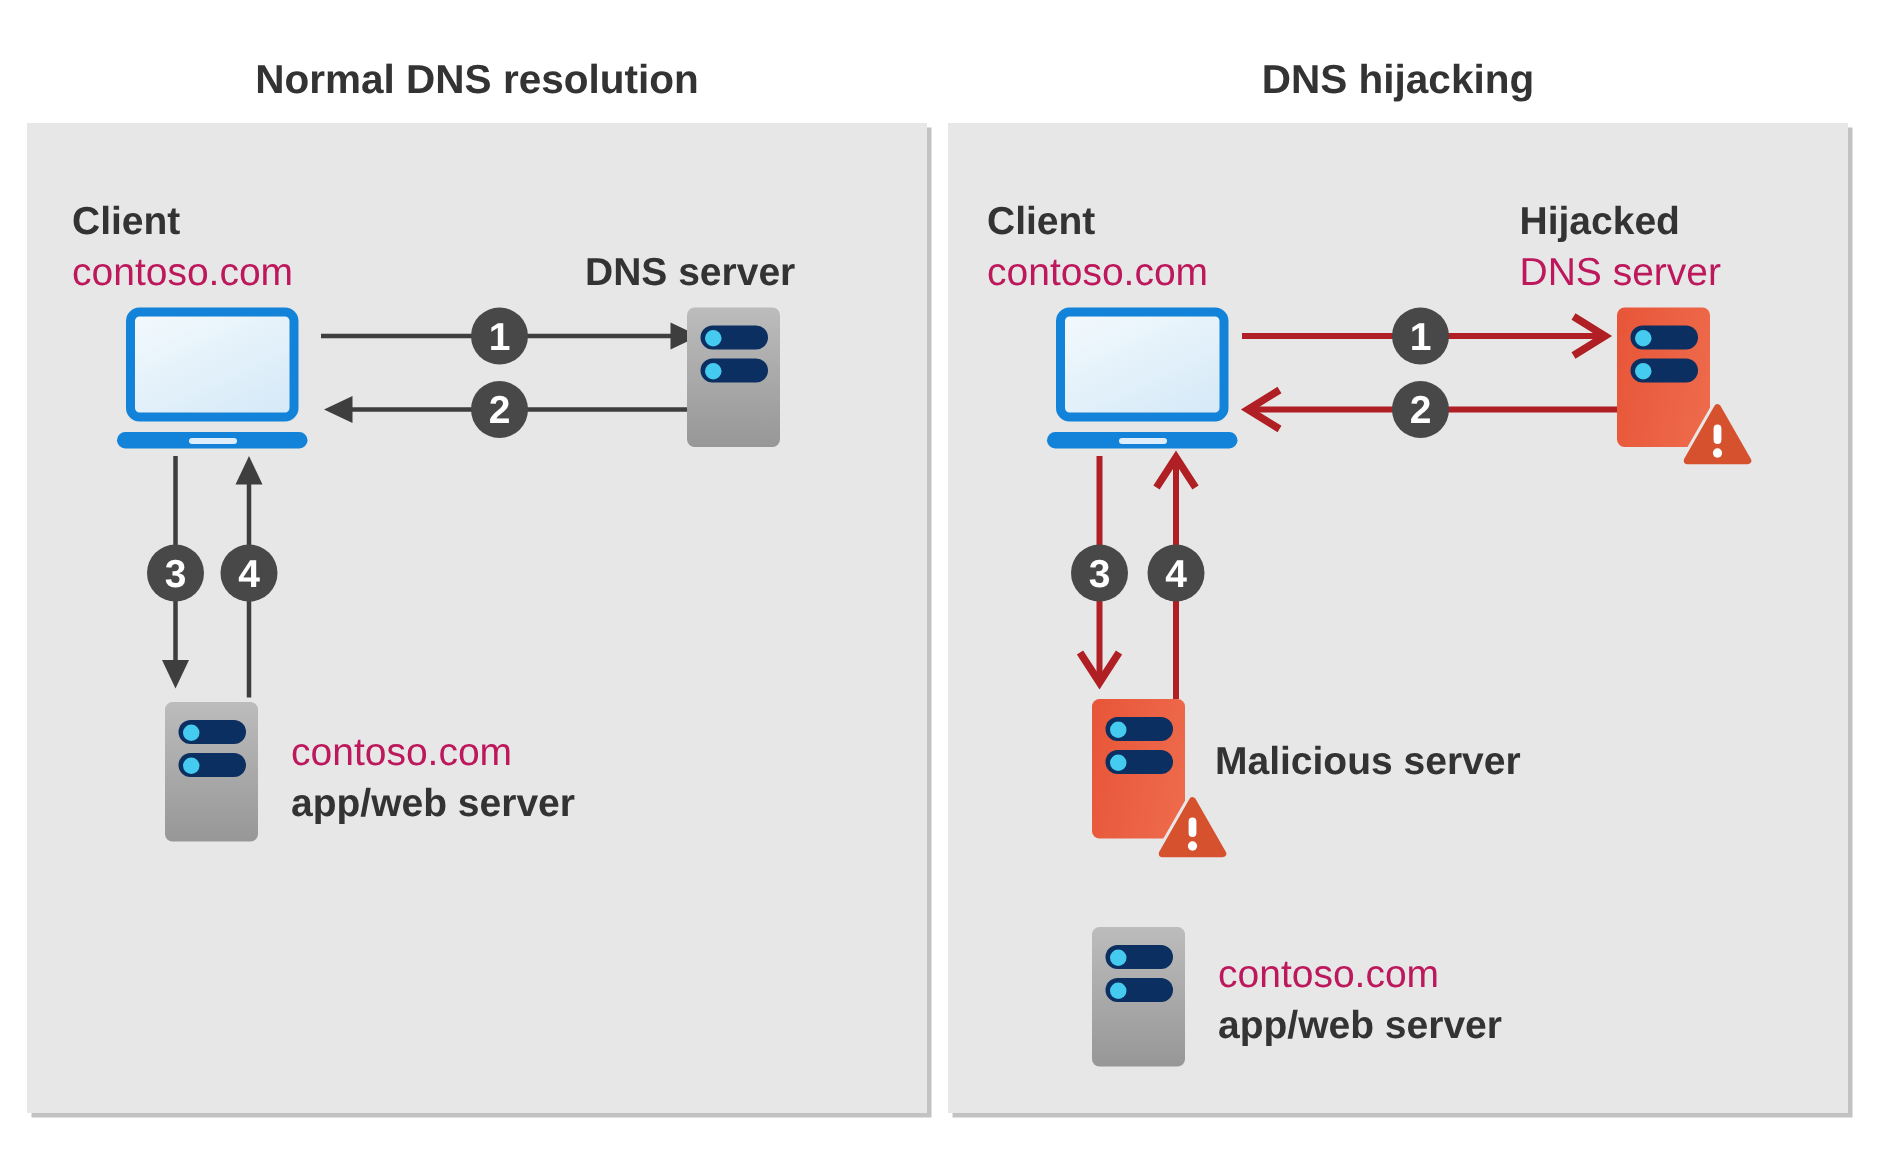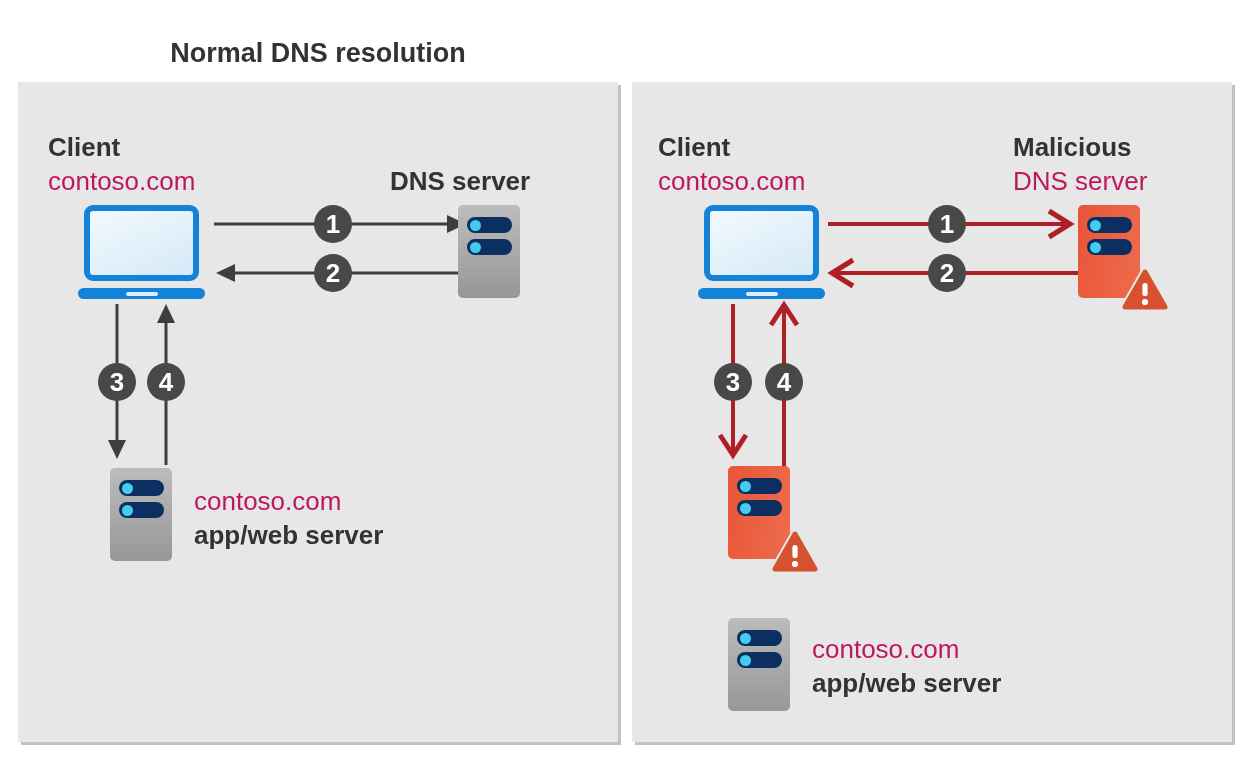--- a/index.html
+++ b/index.html
@@ -44,20 +44,21 @@
   .lbl.center{width:200px;text-align:left;}
 
   .arrows{position:absolute;left:0;top:0;}
 </style>
 </head>
 <body>
 
 <div id="stage">
 
   <div class="panel-title" style="left:18px;">Normal DNS resolution</div>
+  <div class="panel-title" style="left:632px;">DNS hijacking</div>
 
   <div class="panel" style="left:18px;">
 
     <svg class="arrows" width="600" height="660" viewBox="0 0 600 660">
 
       <g>
         <line x1="196" y1="142" x2="432" y2="142" stroke="#3e3e3e" stroke-width="3"></line>
         <polygon points="448,142 429,133 429,151" fill="#3e3e3e"></polygon>
       </g>
 
@@ -183,19 +184,20 @@
         </div>
     </div>
 
     <div class="badge" style="left:296px;top:123px;">1</div>
     <div class="badge" style="left:296px;top:172px;">2</div>
     <div class="badge" style="left:82px;top:281px;">3</div>
     <div class="badge" style="left:133px;top:281px;">4</div>
 
     <div class="lbl bold center" style="left:26px;top:50px;">Client</div>
     <div class="lbl center" style="left:26px;top:84px;">contoso.com</div>
-    <div class="lbl bold center" style="left:381px;top:50px;">Malicious</div>
+    <div class="lbl bold center" style="left:381px;top:50px;">Hijacked</div>
     <div class="lbl center" style="left:381px;top:84px;">DNS server</div>
+    <div class="lbl bold" style="left:178px;top:410px;">Malicious server</div>
     <div class="lbl" style="left:180px;top:552px;">contoso.com</div>
     <div class="lbl bold" style="left:180px;top:586px;">app/web server</div>
   </div>
 
 </div>
 
 </body></html>

